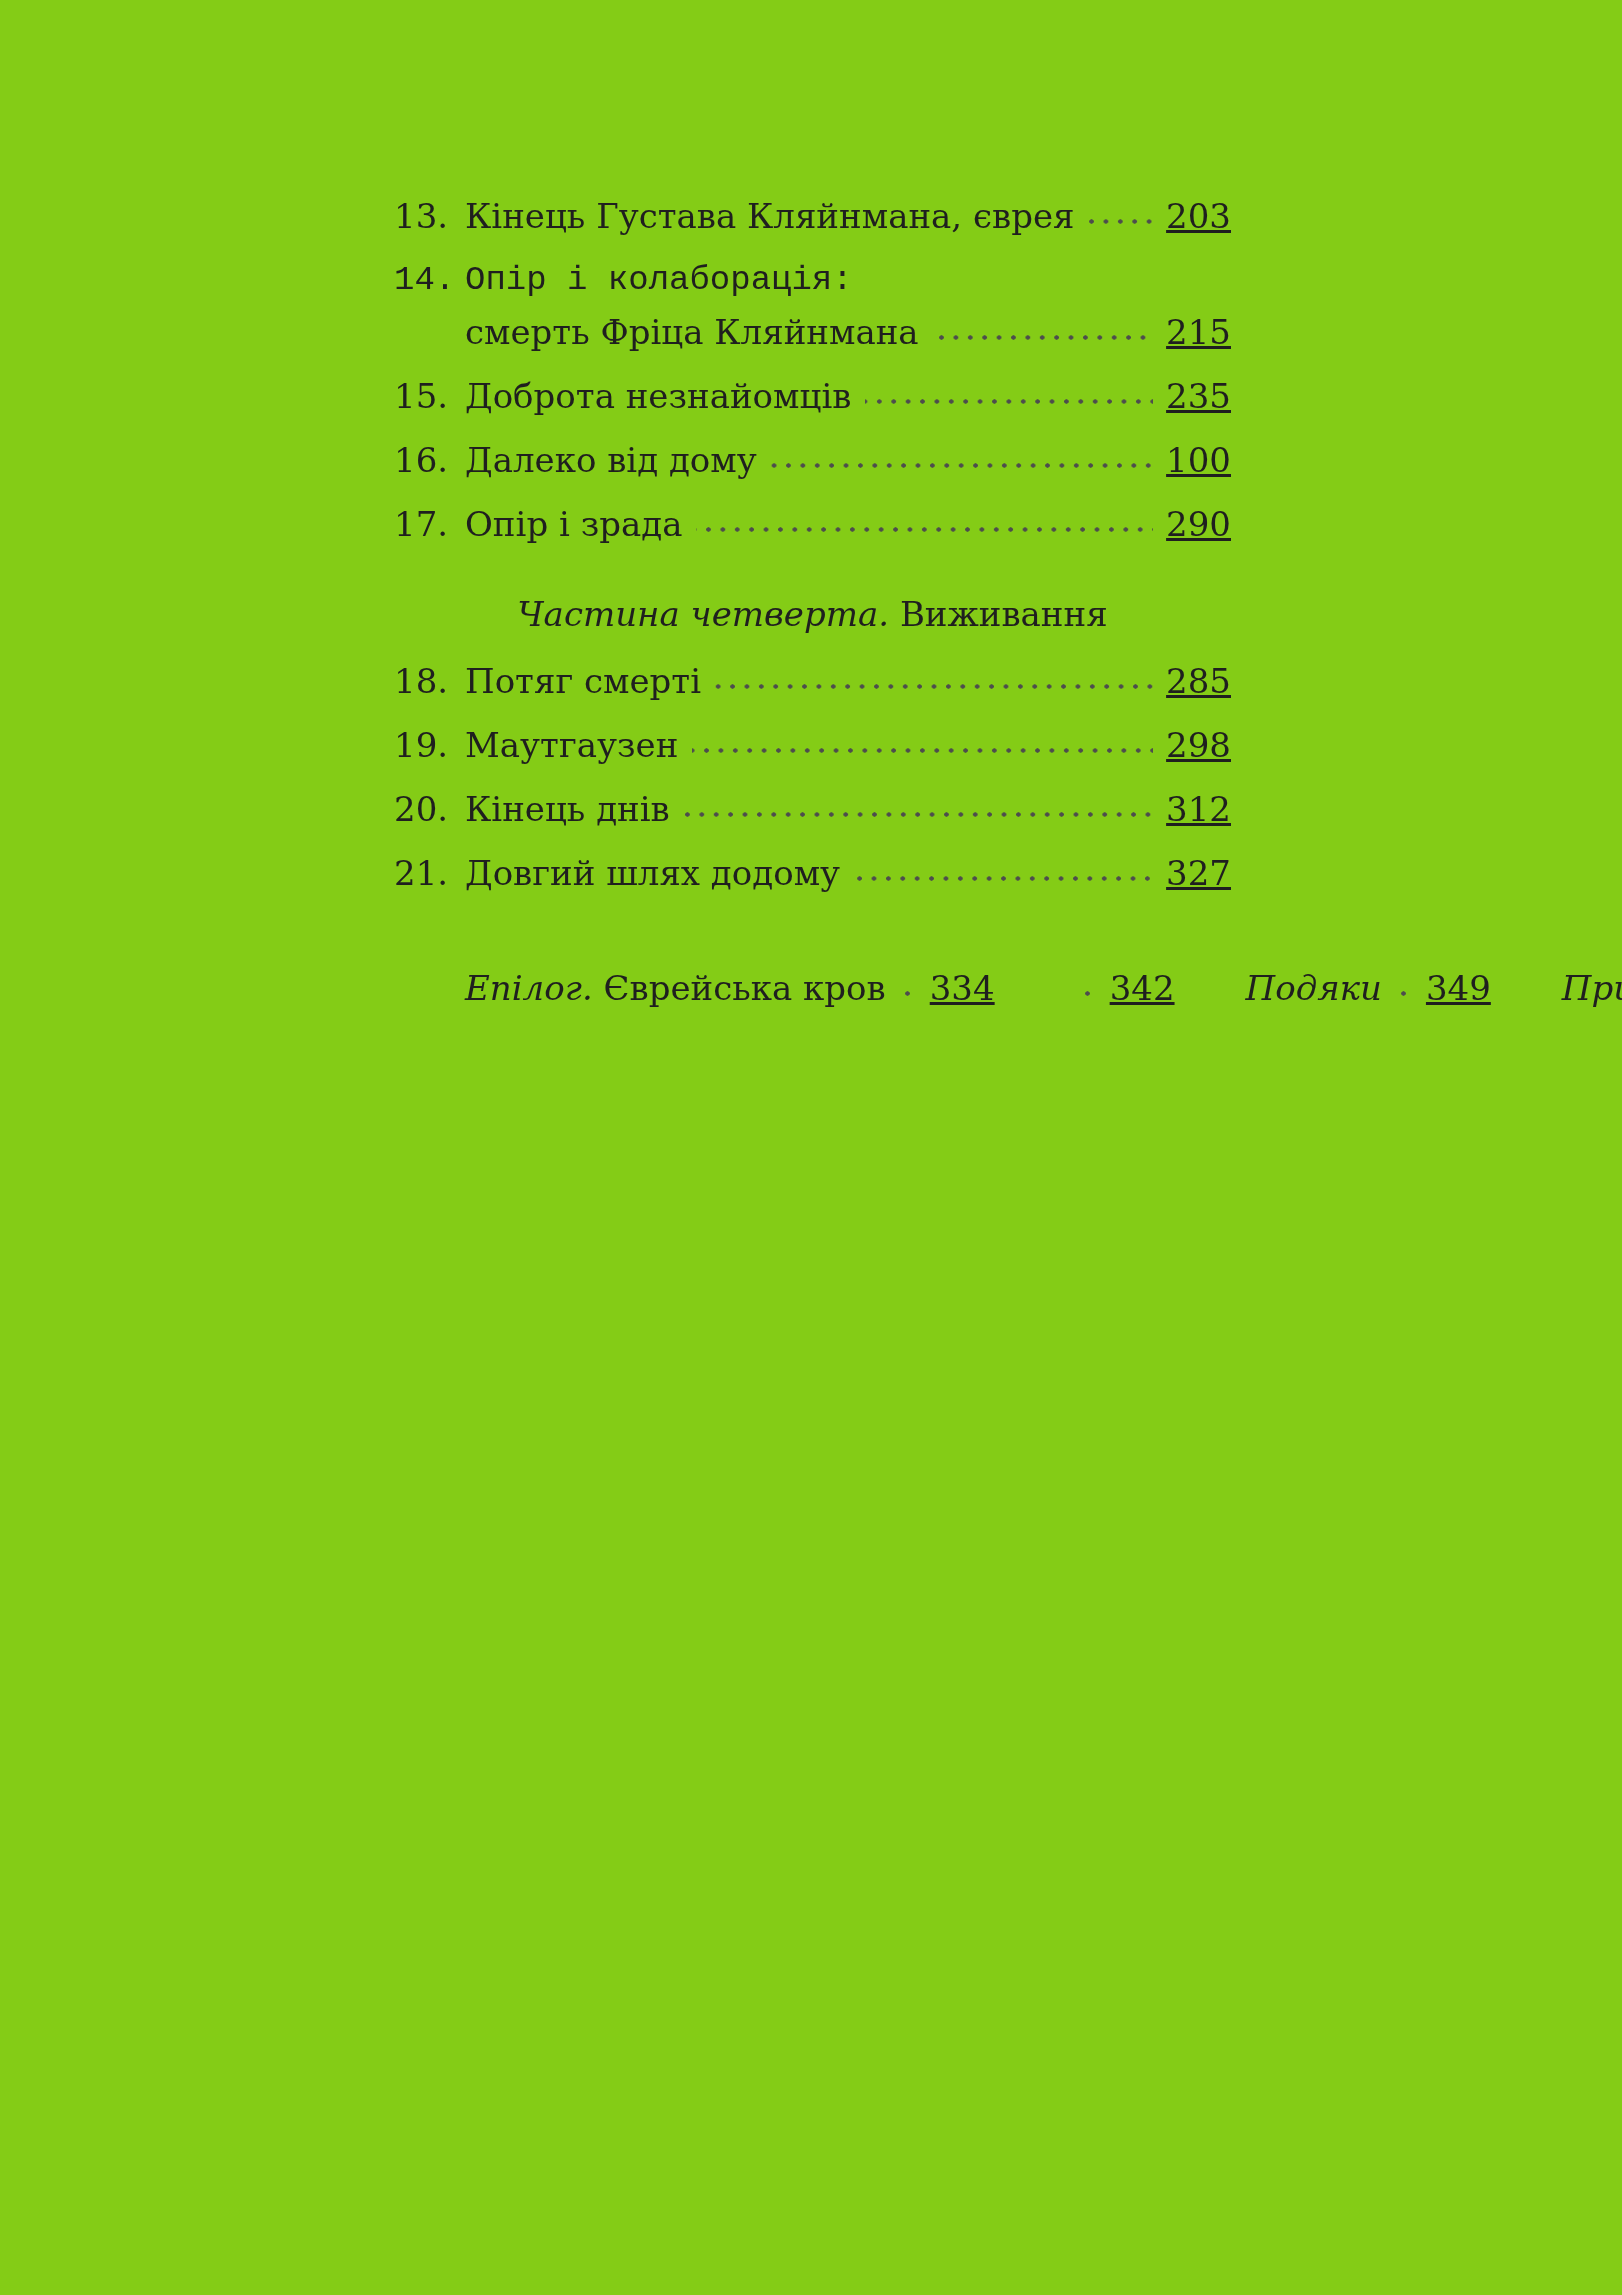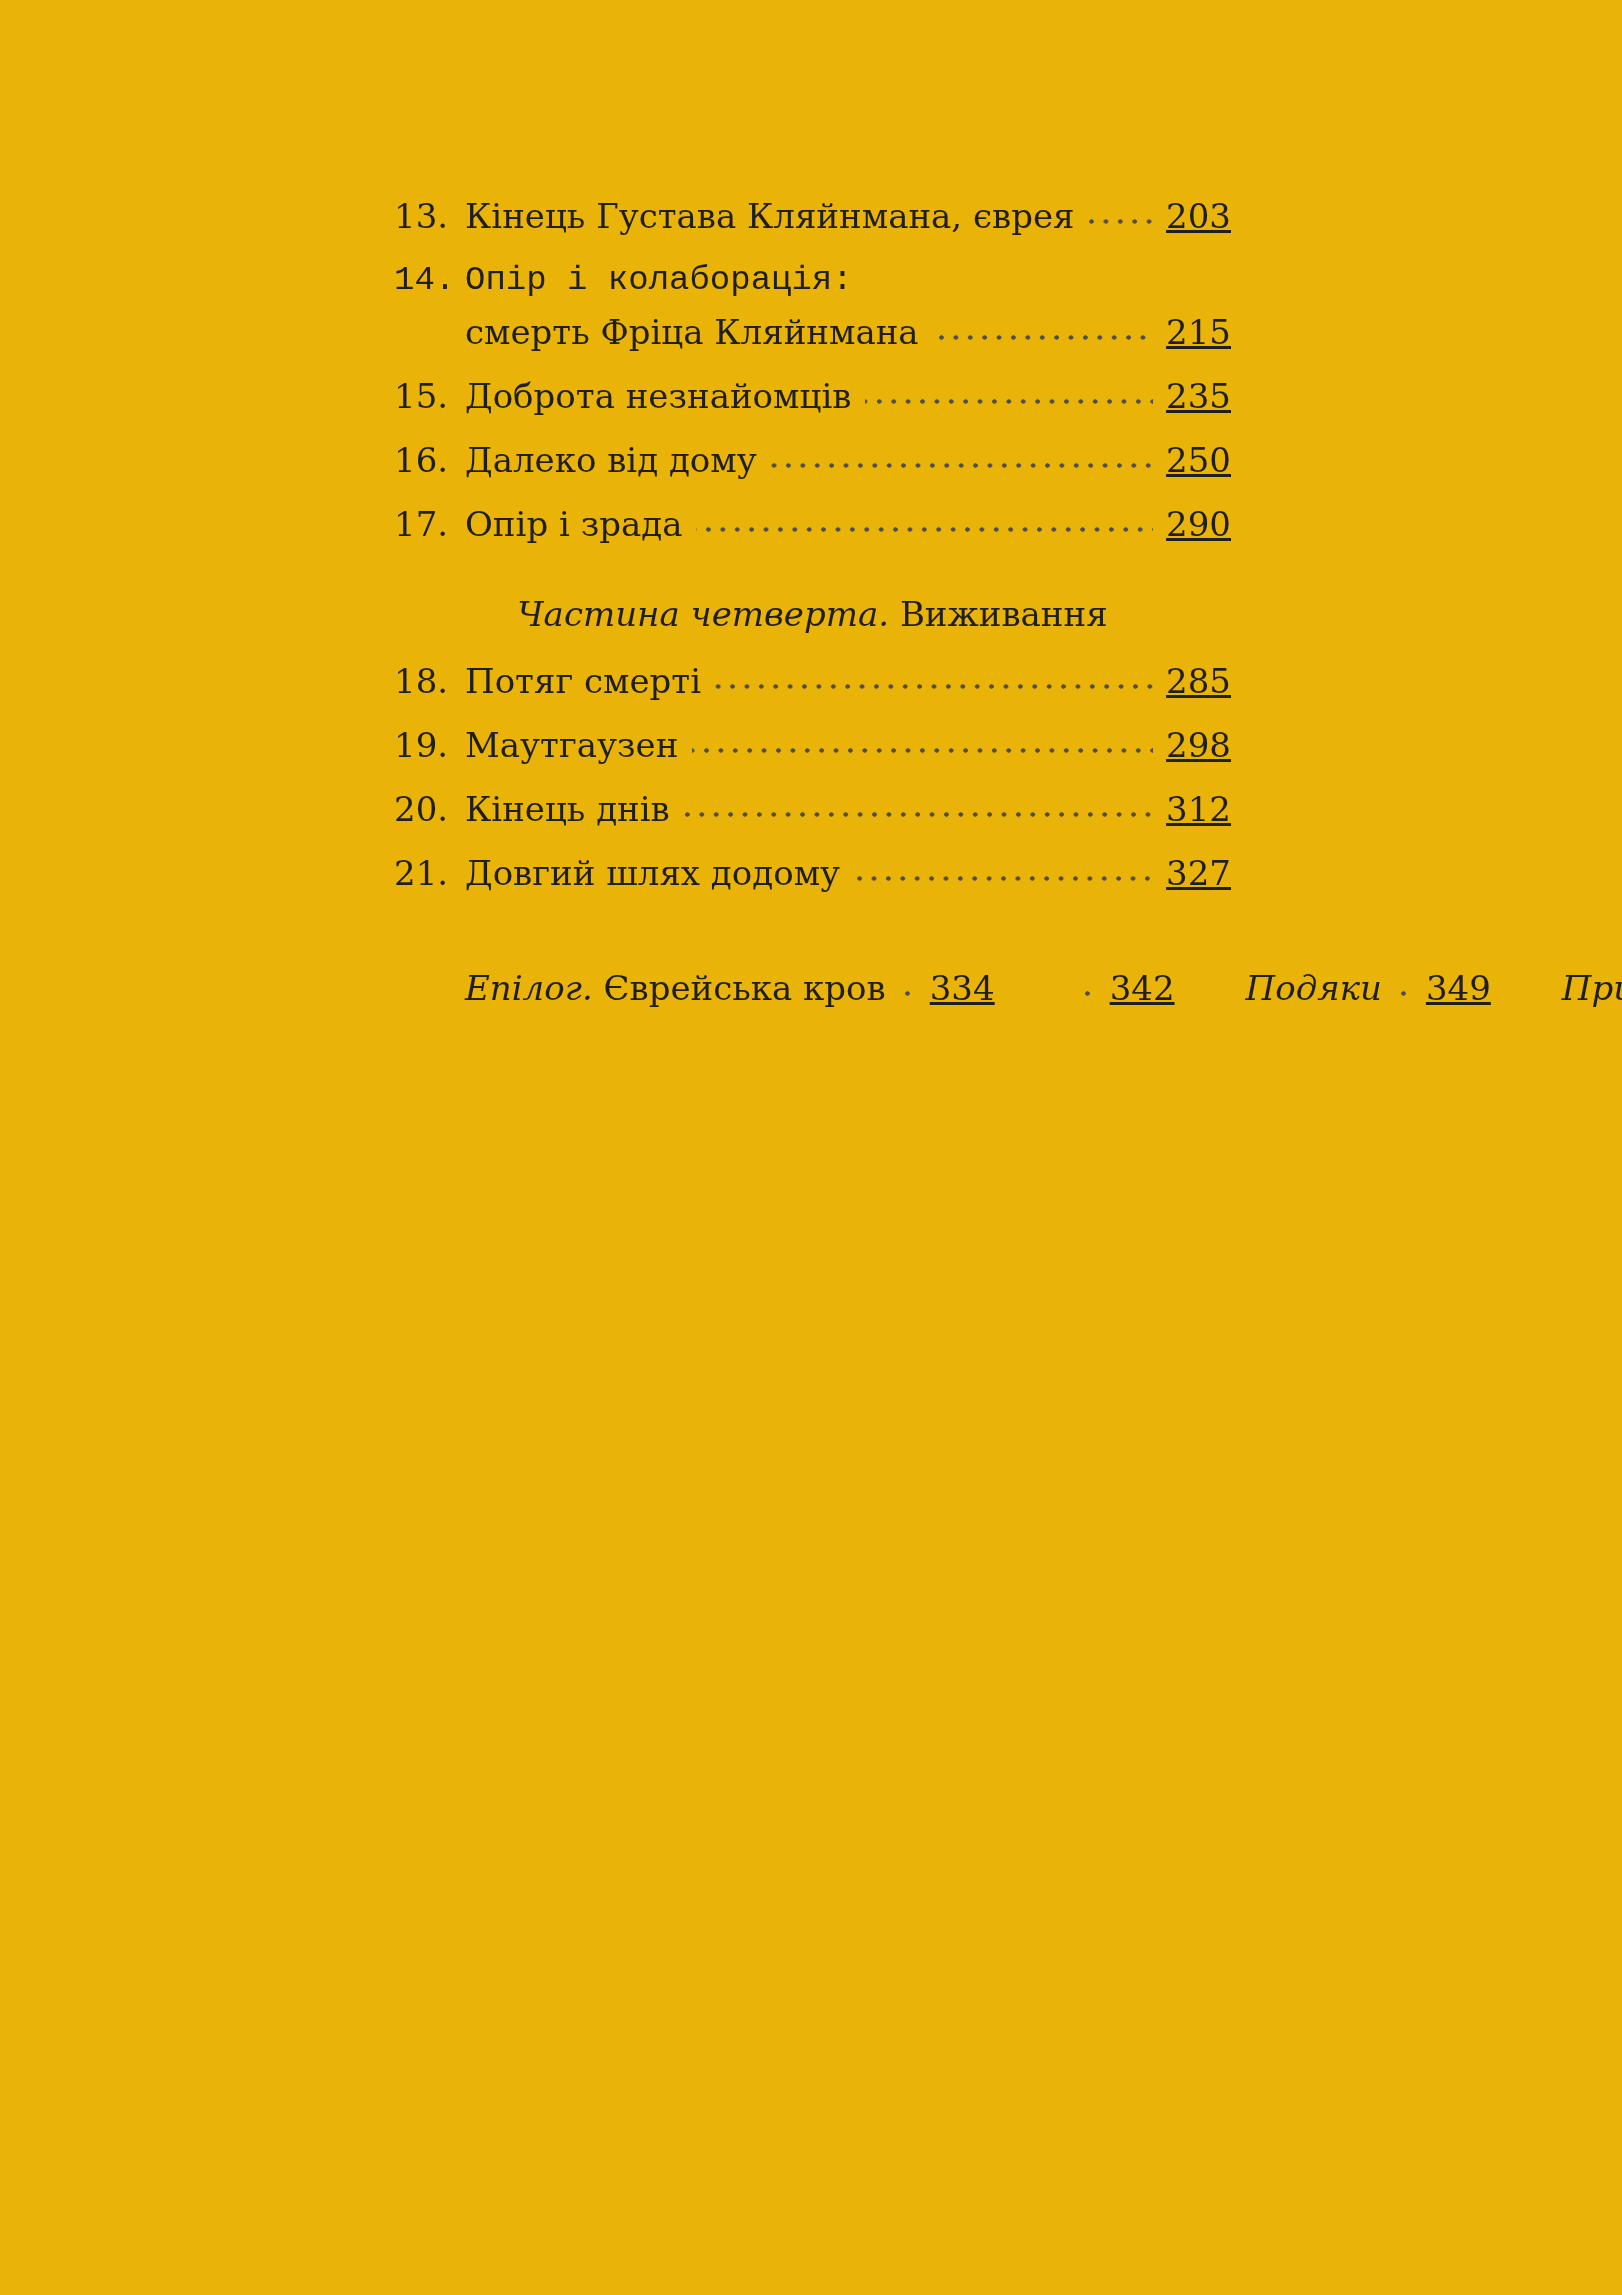--- a/index.html
+++ b/index.html
@@ -11,21 +11,21 @@
     width: 1623px;
     height: 2295px;
     font-family: "DejaVu Serif", "Liberation Serif", serif;
     color: #1f1f1f;
     -webkit-font-smoothing: antialiased;
   }
   .page {
     position: relative;
     width: 1623px;
     height: 2295px;
-    background: #eab308;
+    background: #84cc16;
     overflow: hidden;
   }
   .toc {
     position: absolute;
     left: 394px;
     top: 196px;
     width: 837px;
     display: flex;
     flex-direction: column;
     font-size: 34px;
@@ -113,21 +113,21 @@
       <span class="num">15.</span>
       <span class="title">Доброта незнайомців</span>
       <span class="leader"></span>
       <span class="pagenum">235</span>
     </div>
 
     <div class="row">
       <span class="num">16.</span>
       <span class="title">Далеко від дому</span>
       <span class="leader"></span>
-      <span class="pagenum">250</span>
+      <span class="pagenum">100</span>
     </div>
 
     <div class="row">
       <span class="num">17.</span>
       <span class="title">Опір і зрада</span>
       <span class="leader"></span>
       <span class="pagenum">290</span>
     </div>
 
     <div class="part-heading"><span class="part-label">Частина четверта.</span> <span class="part-title">Виживання</span></div>

